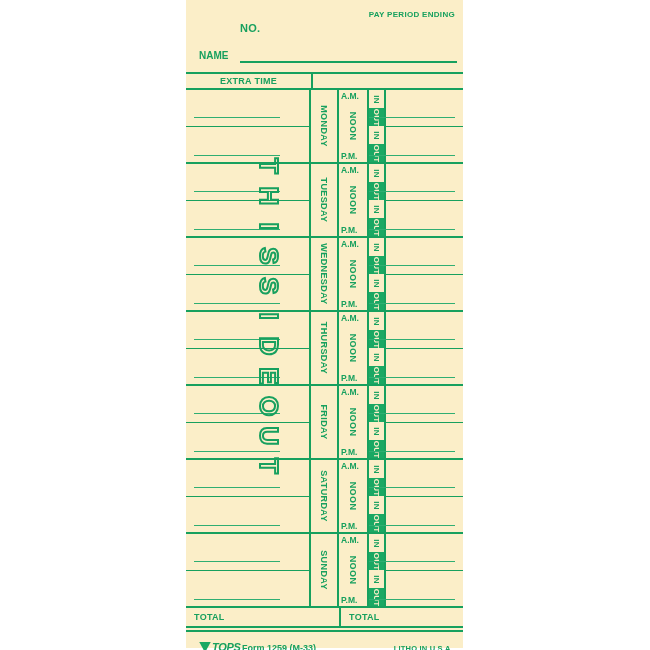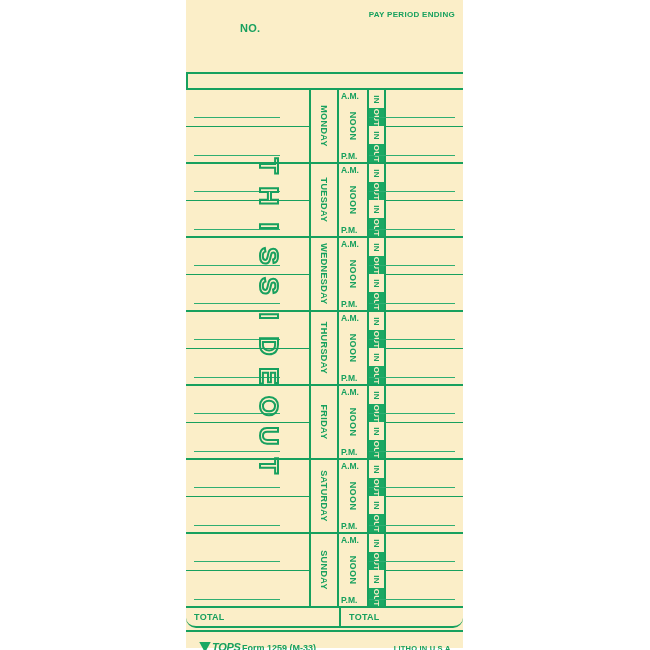--- a/index.html
+++ b/index.html
@@ -139,21 +139,20 @@
     color:transparent;
     -webkit-text-stroke:2px #17a05e;
     font-family:"Liberation Sans",sans-serif;
   }
 
   
   .totrow{
     position:relative;height:20px;display:flex;
     border-bottom:2.5px solid #17a05e;
     box-sizing:border-box;
-    border-radius:10px;
   }
   .tot-l{
     width:155px;box-sizing:border-box;border-right:2px solid #17a05e;
     display:flex;align-items:center;
   }
   .tot-r{flex:1;display:flex;align-items:center;}
   .tot-l span,.tot-r span{
     font-size:9px;font-weight:bold;color:#17a05e;letter-spacing:.3px;padding-left:8px;
   }
   .botline{height:2px;background:#17a05e;margin-top:2px;}
@@ -180,23 +179,28 @@
   }
 </style>
 </head>
 <body>
 
 <div id="card">
 
   <div class="hdr">
     <div class="pay-period">PAY PERIOD ENDING</div>
     <div class="no-lbl">NO.</div>
+    <div class="name-row">
+      <span class="name-lbl">NAME</span>
+      <span class="name-rule"></span>
+    </div>
   </div>
 
   <div class="colhead">
+    <div class="ct ch-extra">EXTRA TIME</div>
     <div class="ch-div"></div>
   </div>
 
   <div id="body">
       <div class="dayrow">
         <div class="col-extra">
           <div class="quad top">
             <div class="wline"></div>
           </div>
           <div class="quad ">

